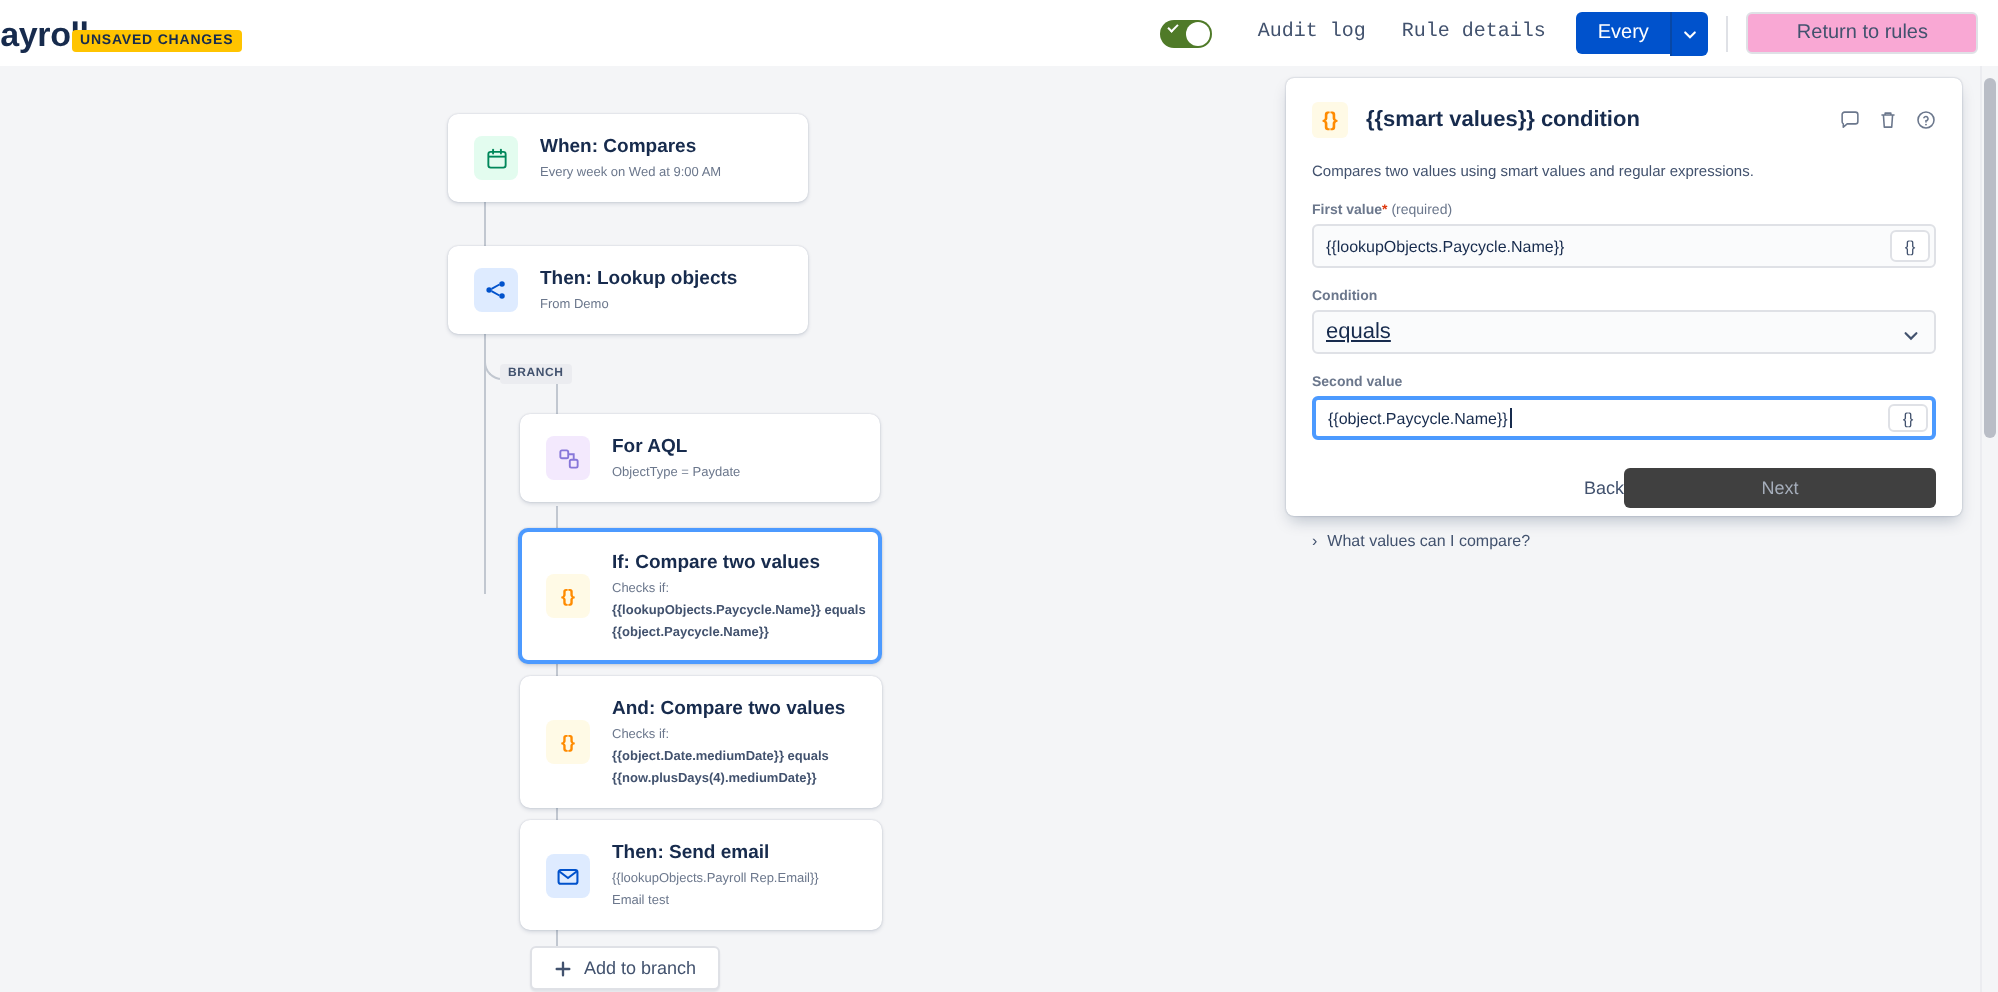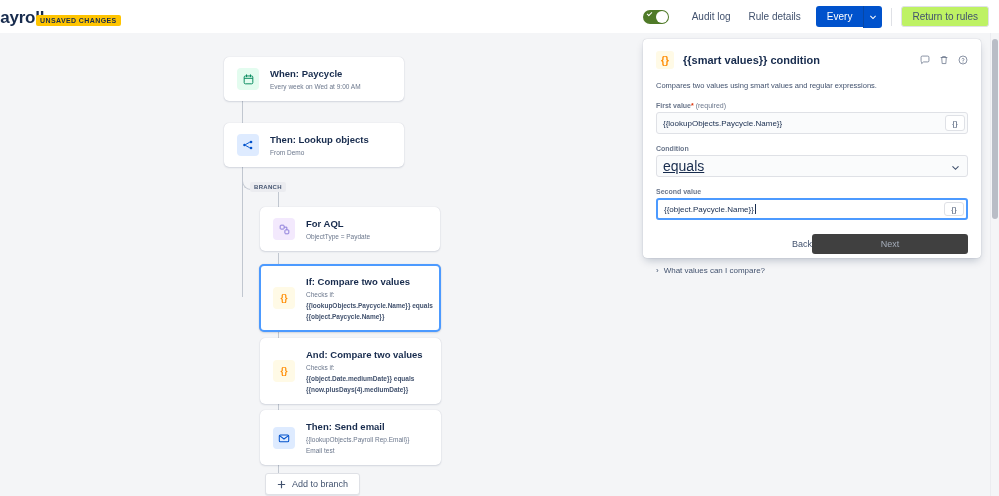--- a/index.html
+++ b/index.html
@@ -44,37 +44,37 @@
     width: 12px; height: 12px; border-radius: 50%; background: #fff;
   }
   .toggle .check {
     position: absolute; left: 4px; top: 2px;
     width: 5px; height: 3px;
     border-left: 1.4px solid #fff; border-bottom: 1.4px solid #fff;
     transform: rotate(-45deg);
   }
   .tb-link {
     font-size: 10px; color: #42526e; padding: 5px 9px;
-    border-radius: 3px; cursor: pointer; white-space: nowrap;
+    border-radius: 3px; cursor: pointer; white-space: nowrap; font-family: Liberation Mono, monospace;
   }
   .btn-update {
     background: #0052cc; color: #fff; font-size: 10px;
     padding: 5px 11px; border-radius: 3px 0 0 3px; cursor: pointer;
     margin-left: 6px; white-space: nowrap;
   }
   .btn-update-caret {
     background: #0052cc; color: #fff; width: 19px; height: 22px;
     border-radius: 0 3px 3px 0; cursor: pointer;
     display: flex; align-items: center; justify-content: center;
     border-left: 1px solid #0747a6;
   }
   .tb-sep { width: 1px; height: 18px; background: #dfe1e6; margin: 0 9px; }
   .btn-return {
-    background: #bef264; border: 1px solid #dfe1e6; color: #42526e;
-    font-size: 10px; padding: 4px 10px; border-radius: 3px; cursor: pointer;
+    background: #f9a8d4; border: 1px solid #dfe1e6; color: #42526e;
+    font-size: 10px; padding: 4px 24px; border-radius: 3px; cursor: pointer;
     white-space: nowrap;
   }
 
   
   .canvas {
     position: absolute; top: 33px; left: 0; width: 650px; height: 463px;
     background: #f4f5f7; overflow: hidden;
   }
   .rule-card {
     position: absolute; background: #fff; border-radius: 5px;
@@ -166,21 +166,21 @@
     position: absolute; right: 2px; top: 2px; bottom: 2px; width: 20px;
     border: 1px solid #dfe1e6; border-radius: 3px; background: #fff;
     display: flex; align-items: center; justify-content: center;
     font-size: 8px; color: #42526e; cursor: pointer;
   }
   .select-wrap {
     position: relative; height: 22px;
     border: 1px solid #dfe1e6; border-radius: 3px; background: #fafbfc;
     display: flex; align-items: center; cursor: pointer;
   }
-  .select-text { font-size: 14px; color: #172b4d; padding-left: 6px; text-decoration: underline; }
+  .select-text { font-size: 11px; color: #172b4d; padding-left: 6px; text-decoration: underline; }
   .select-caret { position: absolute; right: 7px; top: 7px; color: #42526e; }
 
   .panel-footer { display: flex; margin-top: 14px; }
   .btn-back {
     flex: 1; text-align: right; font-size: 9px; color: #42526e;
     padding: 5px 0; border-radius: 3px; cursor: pointer;
   }
   .btn-next {
     flex: 1; text-align: center; font-size: 9px; color: #a5adba;
     padding: 5px 0; border-radius: 3px; background: #404040; cursor: default;
@@ -242,21 +242,21 @@
   <div class="rule-card" style="left:224px; top:24px; width:180px;">
     <div class="card-icon ic-green">
       <svg width="11" height="11" viewBox="0 0 14 14">
         <rect x="1.5" y="2.5" width="11" height="10" rx="1.5" stroke="#00875a" stroke-width="1.2" fill="none"></rect>
         <line x1="1.5" y1="5.5" x2="12.5" y2="5.5" stroke="#00875a" stroke-width="1.2"></line>
         <line x1="4.5" y1="1" x2="4.5" y2="3.5" stroke="#00875a" stroke-width="1.2" stroke-linecap="round"></line>
         <line x1="9.5" y1="1" x2="9.5" y2="3.5" stroke="#00875a" stroke-width="1.2" stroke-linecap="round"></line>
       </svg>
     </div>
     <div class="card-body">
-      <div class="card-title">When: Paycycle</div>
+      <div class="card-title">When: Compares</div>
       <div class="card-sub">Every week on Wed at 9:00 AM</div>
     </div>
   </div>
 
   <div class="rule-card" style="left:260px; top:174px; width:180px;">
     <div class="card-icon ic-purple">
       <svg width="11" height="11" viewBox="0 0 14 14">
         <rect x="1.5" y="1.5" width="5" height="5" rx="1" stroke="#8777d9" stroke-width="1.2" fill="none"></rect>
         <rect x="7.5" y="7.5" width="5" height="5" rx="1" stroke="#8777d9" stroke-width="1.2" fill="none"></rect>
         <path d="M6.5 4 L10 4 L10 7.5" stroke="#8777d9" stroke-width="1.2" fill="none"></path>

